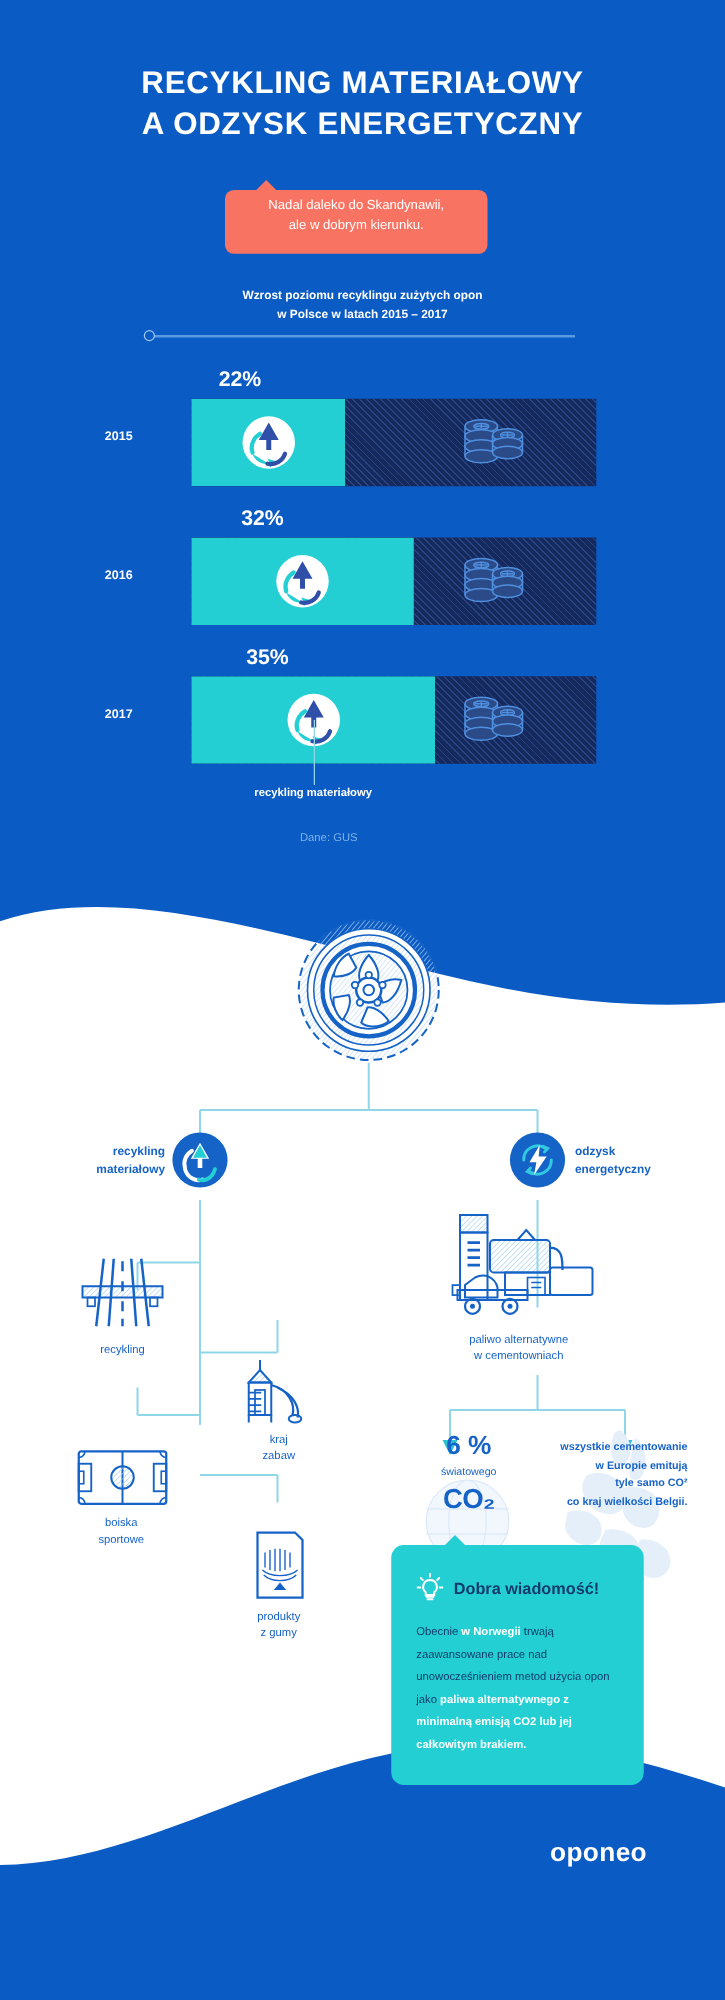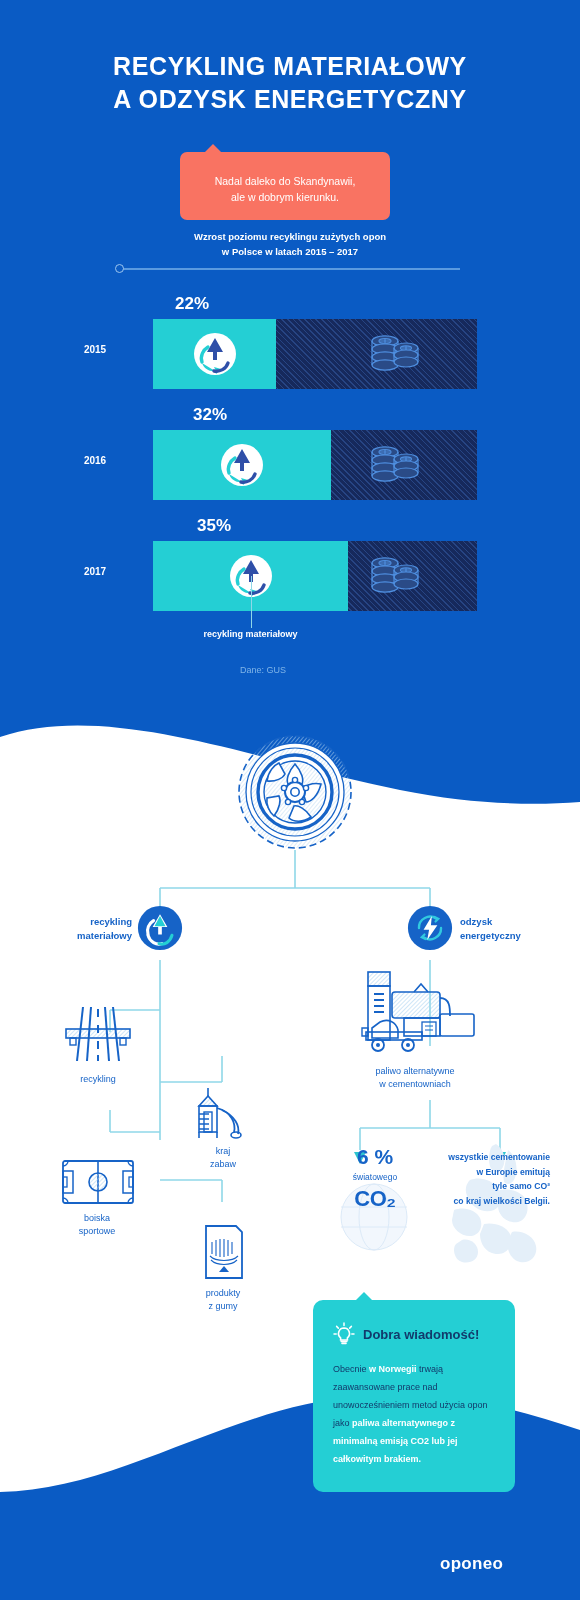--- a/index.html
+++ b/index.html
@@ -18,21 +18,21 @@
   
   .title {
     position:absolute; left:0; top:50px; width:580px;
     text-align:center; color:#ffffff;
     font-size:25px; font-weight:bold; line-height:1.30;
     letter-spacing:0.6px;
   }
   .callout-orange {
     position:absolute; left:180px; top:152px; width:210px;
     background:#f97362; border-radius:7px;
-    padding:21px 12px 14px; color:#ffffff;
+    padding:4px 12px 14px; color:#ffffff;
     font-size:10.5px; line-height:1.55; text-align:center; font-weight:500;
   }
   .callout-orange .notch {
     position:absolute; top:-8px; left:24px; width:0; height:0;
     border-left:9px solid transparent; border-right:9px solid transparent;
     border-bottom:9px solid #f97362;
   }
 
   
   .chart-subtitle {
@@ -115,40 +115,40 @@
     color:#1663c7; font-size:22px; font-weight:bold; letter-spacing:-0.5px;
   }
   .cement-text {
     position:absolute; left:415px; top:1150px; width:135px;
     color:#1663c7; font-size:8.6px; font-weight:bold; line-height:1.7;
     text-align:right;
   }
 
   
   .goodnews {
-    position:absolute; left:313px; top:1300px; width:202px;
+    position:absolute; left:313px; top:1236px; width:202px;
     background:#24cfd4; border-radius:10px; padding:22px 20px 24px;
   }
   .goodnews .notch {
     position:absolute; top:-8px; left:42px; width:0; height:0;
     border-left:9px solid transparent; border-right:9px solid transparent;
     border-bottom:9px solid #24cfd4;
   }
   .gn-head {
     color:#123a6b; font-size:13px; font-weight:bold;
     display:flex; align-items:center; gap:8px; margin-bottom:14px;
   }
   .gn-body { color:#123a6b; font-size:9px; line-height:2.0; font-weight:500; }
   .gn-body b { font-weight:bold; color:#ffffff; }
   .gn-body .nrw { font-weight:bold; color:#ffffff; }
 
   
   .footer-logo {
-    position:absolute; left:440px; top:1554px;
-    color:#ffffff; font-size:17px; font-weight:bold; letter-spacing:0.3px;
+    position:absolute; left:440px; top:1471px;
+    color:#ffffff; font-size:21px; font-weight:bold; letter-spacing:0.3px;
   }
 </style>
 </head>
 <body>
 
 <div id="stage">
 
   <svg class="wave-layer" viewBox="0 0 580 1600">
     <rect x="0" y="0" width="580" height="1600" fill="#0a5bc4"></rect>
     <path d="M0,737 C110,700 260,762 400,790 C470,804 530,806 580,802 L580,1600 L0,1600 Z" fill="#ffffff"></path>

